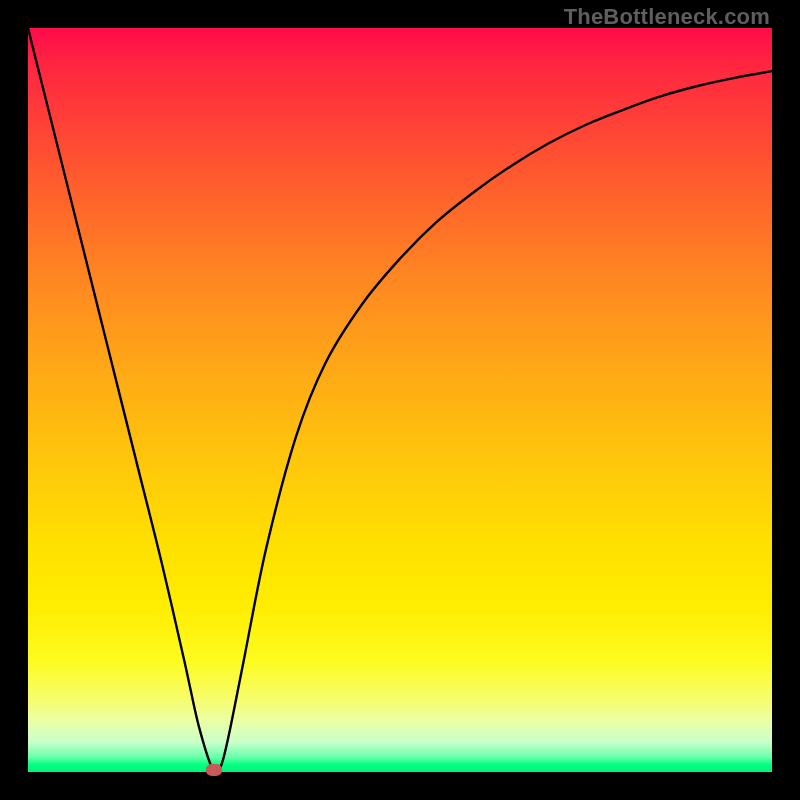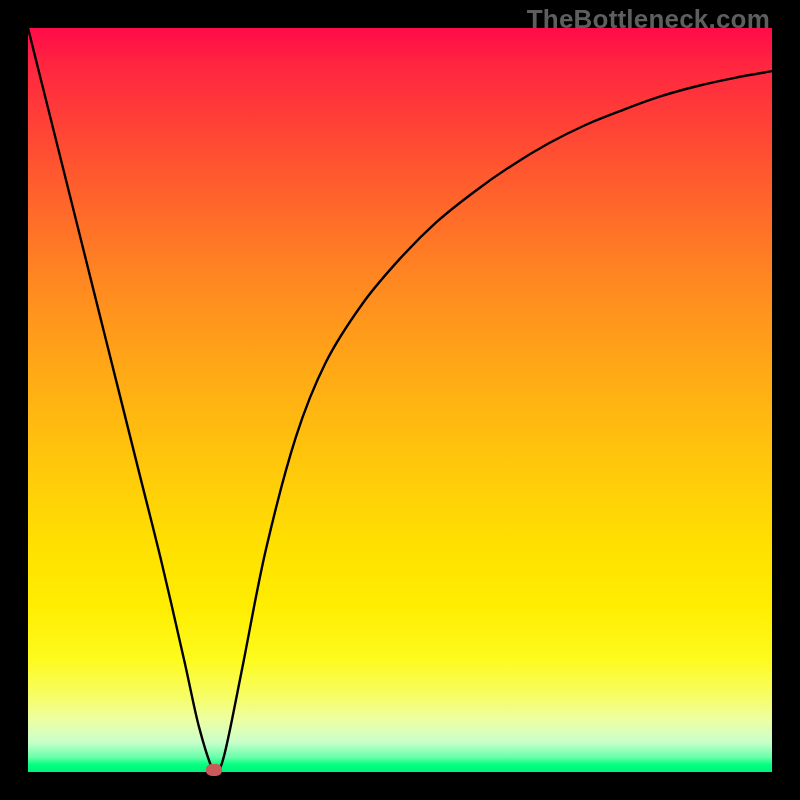--- a/index.html
+++ b/index.html
@@ -40,21 +40,21 @@
       #69ffab 98%,
       #04ff81 99%,
       #00f37c 100%
     );
   }
   .watermark {
     position: absolute;
     top: 4px;
     right: 30px;
     font-family: Arial, Helvetica, sans-serif;
-    font-size: 26px;
+    font-size: 22px;
     font-weight: 600;
     color: #5e5e5e;
     letter-spacing: 0.2px;
     user-select: none;
   }
   svg.curve {
     position: absolute;
     left: 28px;
     top: 28px;
     width: 744px;

